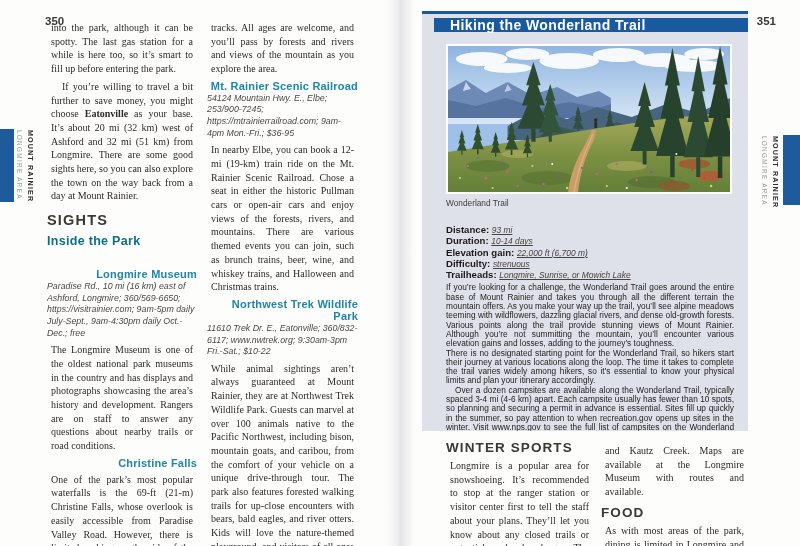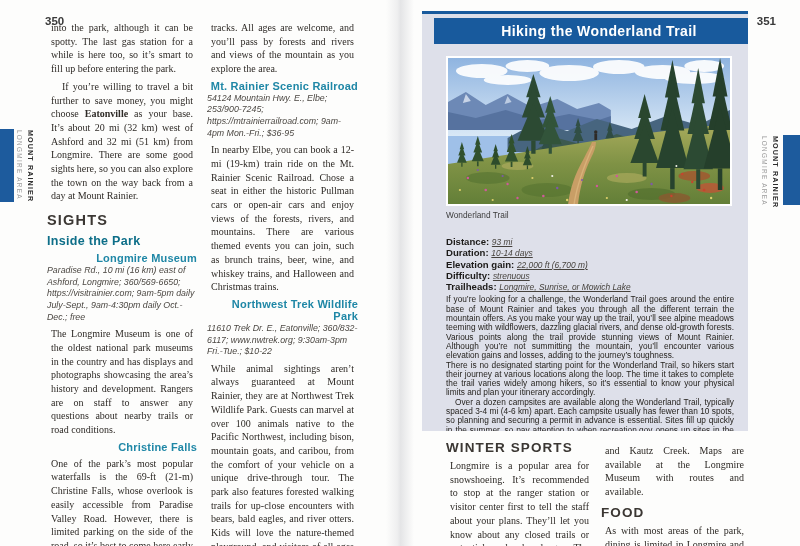--- a/index.html
+++ b/index.html
@@ -14,29 +14,29 @@
   .col{position:absolute;top:17px;}
   .c1{left:47px;width:150px}
   .c2{left:207px;width:151px}
 
   .body{font-size:10px;line-height:13.7px;color:#2e2a26;margin:4px;}
   .j{text-align:justify}
   .ind{text-indent:11px}
   .inb{font-weight:bold}
 
   h1.sec{font:bold 14.5px "Liberation Sans",sans-serif;letter-spacing:1.2px;color:#3b3733;margin:9px 0 6px;}
-  h2.sub{font:bold 12.5px "Liberation Sans",sans-serif;letter-spacing:.3px;color:#0d6e88;margin:0 0 4px;}
+  h2.sub{font:bold 12.5px "Liberation Sans",sans-serif;letter-spacing:.3px;color:#0d6e88;margin:0 0 20px;}
   h3.minor{font:bold 11px "Liberation Sans",sans-serif;letter-spacing:.2px;color:#1f87a6;margin:0 0 1px;text-align:right;}
   .mt{margin-top:7px}
   .info{font:italic 8.8px/11.6px "Liberation Sans",sans-serif;color:#4b4742;margin:0 0 2px;}
 
   
   .fbox{position:absolute;left:422px;top:11px;width:326px;height:420px;background:#dee0ea;
         border-top:3px solid #185a9d;box-sizing:border-box;overflow:hidden;}
-  .fb-bar{margin:4px 0 0 12px;height:26px;background:#185a9d;display:flex;align-items:center;justify-content:center;}
+  .fb-bar{margin:4px 0 0 12px;height:14px;background:#185a9d;display:flex;align-items:center;}
   .fb-bar span{font:bold 14px "Liberation Sans",sans-serif;letter-spacing:.4px;color:#fff;padding-left:16px;}
   .fb-photo{margin:12px 0 0 24px;width:282px;height:146px;border:2px solid #fff;background:#9fc0e8;}
   .fb-photo svg{display:block;width:100%;height:100%;}
   .fb-caption{font:8.3px "Liberation Sans",sans-serif;color:#3c3c3c;margin:4px 0 16px 24px;}
   .fb-stats{margin:13px 14px 3px 24px;}
   .fb-stat{font:bold 9.6px/11.3px "Liberation Sans",sans-serif;color:#1c1a18;}
   .fb-stat i{font:italic 8.4px "Liberation Sans",sans-serif;font-weight:normal;color:#46423d;text-decoration:underline;}
   .fb-p{font:8.3px/9.3px "Liberation Sans",sans-serif;text-align:justify;color:#26231f;margin:0 14px 0 24px;}
   .fb-p.ind{text-indent:9px}
 
@@ -80,21 +80,21 @@
     </div>
 
     <div class="col c2">
       <p class="body j">tracks. All ages are welcome, and you’ll pass by forests and rivers and views of the mountain as you explore the area.</p>
 
       <h3 class="minor mt">Mt. Rainier Scenic Railroad</h3>
       <p class="info">54124 Mountain Hwy. E., Elbe; 253/900-7245; https://mtrainierrailroad.com; 9am-4pm Mon.-Fri.; $36-95</p>
       <p class="body j">In nearby Elbe, you can book a 12-mi (19-km) train ride on the Mt. Rainier Scenic Railroad. Chose a seat in either the historic Pullman cars or open-air cars and enjoy views of the forests, rivers, and mountains. There are various themed events you can join, such as brunch trains, beer, wine, and whiskey trains, and Halloween and Christmas trains.</p>
 
       <h3 class="minor mt">Northwest Trek Wildlife Park</h3>
-      <p class="info">11610 Trek Dr. E., Eatonville; 360/832-6117; www.nwtrek.org; 9:30am-3pm Fri.-Tue.; $10-22</p>
+      <p class="info">11610 Trek Dr. E., Eatonville; 360/832-6117; www.nwtrek.org; 9:30am-3pm Fri.-Sat.; $10-22</p>
       <p class="body j">While animal sightings aren’t always guaranteed at Mount Rainier, they are at Northwest Trek Wildlife Park. Guests can marvel at over 100 animals native to the Pacific Northwest, including bison, mountain goats, and caribou, from the comfort of your vehicle on a unique drive-through tour. The park also features forested walking trails for up-close encounters with bears, bald eagles, and river otters. Kids will love the nature-themed playground, and visitors of all ages will walk away more educated on the wildlife they saw.</p>
 
     </div>
 
     <div class="tabL"></div>
     <div class="vwrap vwL">
       <span class="vtxt vgray">LONGMIRE AREA</span>
       <span class="vtxt vbold">MOUNT RAINIER</span>
     </div>
   </section>

